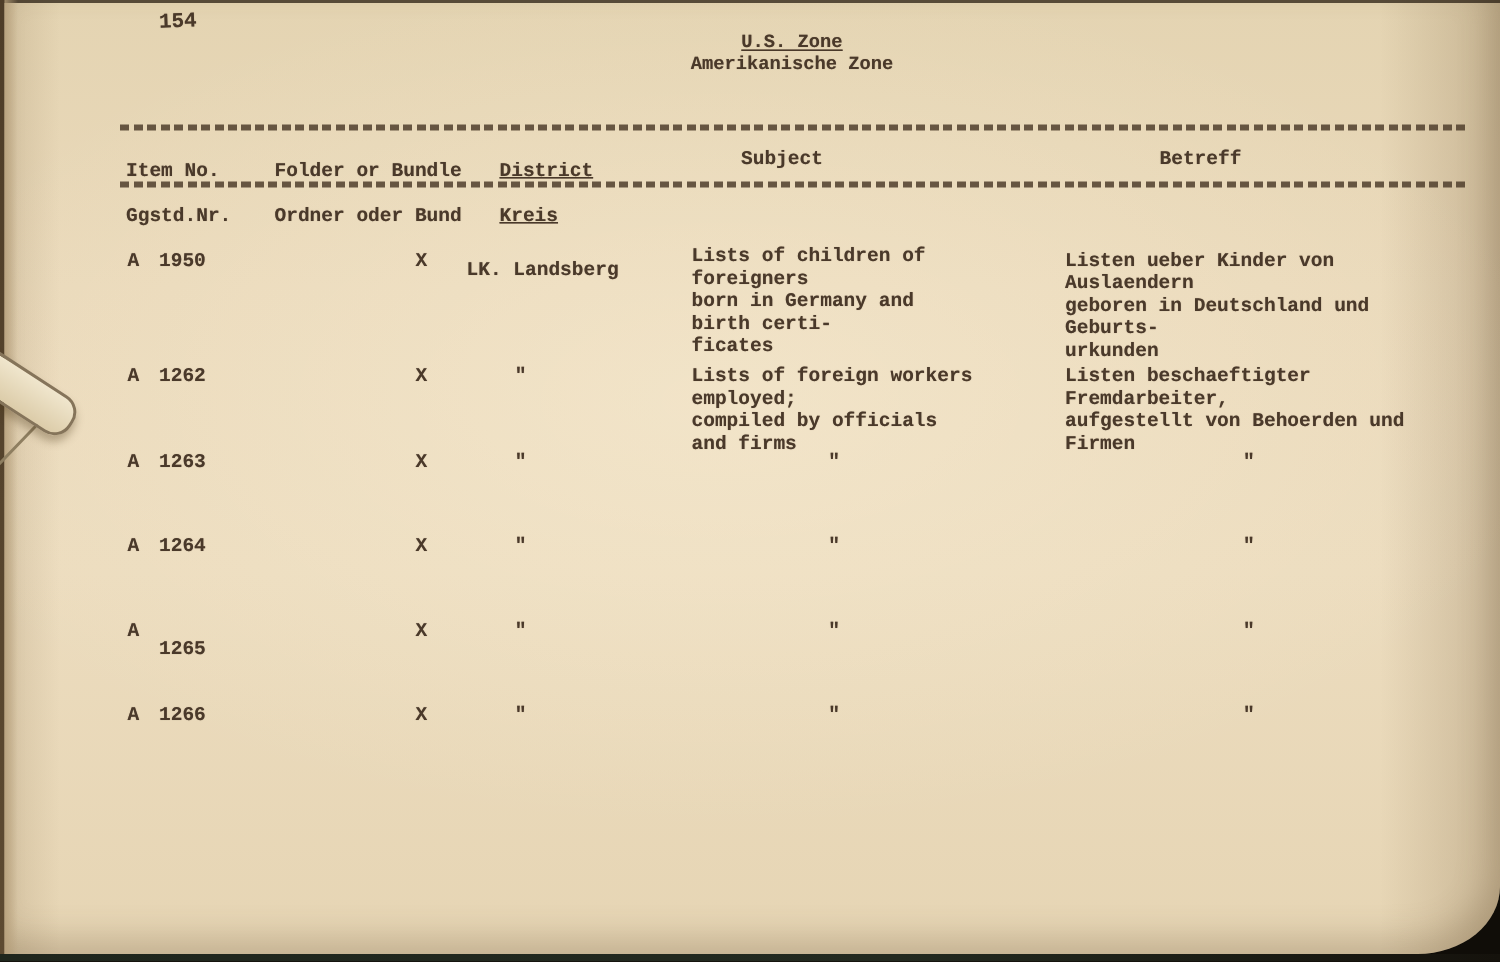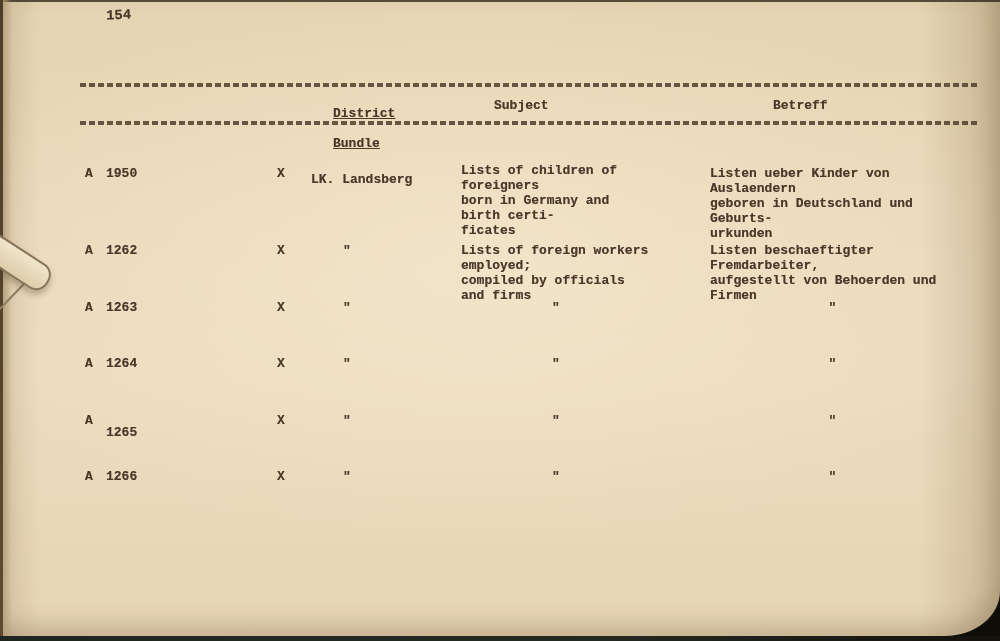--- a/index.html
+++ b/index.html
@@ -50,26 +50,38 @@
   .nowrap{white-space:nowrap;}
 </style>
 </head>
 <body>
 
 <div class="canvas">
   <div class="page">
 
     <div class="txt page-num" style="left:106px;top:8px;">154</div>
 
+    <div class="txt title-block" style="left:443px;top:21px;width:170px;">
+      <div class="title-en">U.S. Zone</div>
+      <div class="title-de">Amerikanische Zone</div>
+    </div>
 
     <div class="dash" style="top:83px;"></div>
 
+    <div class="txt" style="left:84px;top:91px;">
+      <div>Item No.</div>
+      <div>Ggstd.Nr.</div>
+    </div>
+    <div class="txt" style="left:183px;top:91px;">
+      <div>Folder or Bundle</div>
+      <div>Ordner oder Bund</div>
+    </div>
     <div class="txt" style="left:333px;top:91px;text-decoration:underline;">
       <div>District</div>
-      <div>Bundle</div>
+      <div>Kreis</div>
     </div>
     <div class="txt" style="left:494px;top:98px;">Subject</div>
     <div class="txt" style="left:773px;top:98px;">Betreff</div>
 
     <div class="dash" style="top:121px;"></div>
 
     <div>
       <div class="txt" style="left:85px;top:166px;">A</div>
       <div class="txt" style="left:106px;top:166px;">1950</div>
       <div class="txt" style="left:277px;top:166px;">X</div>

